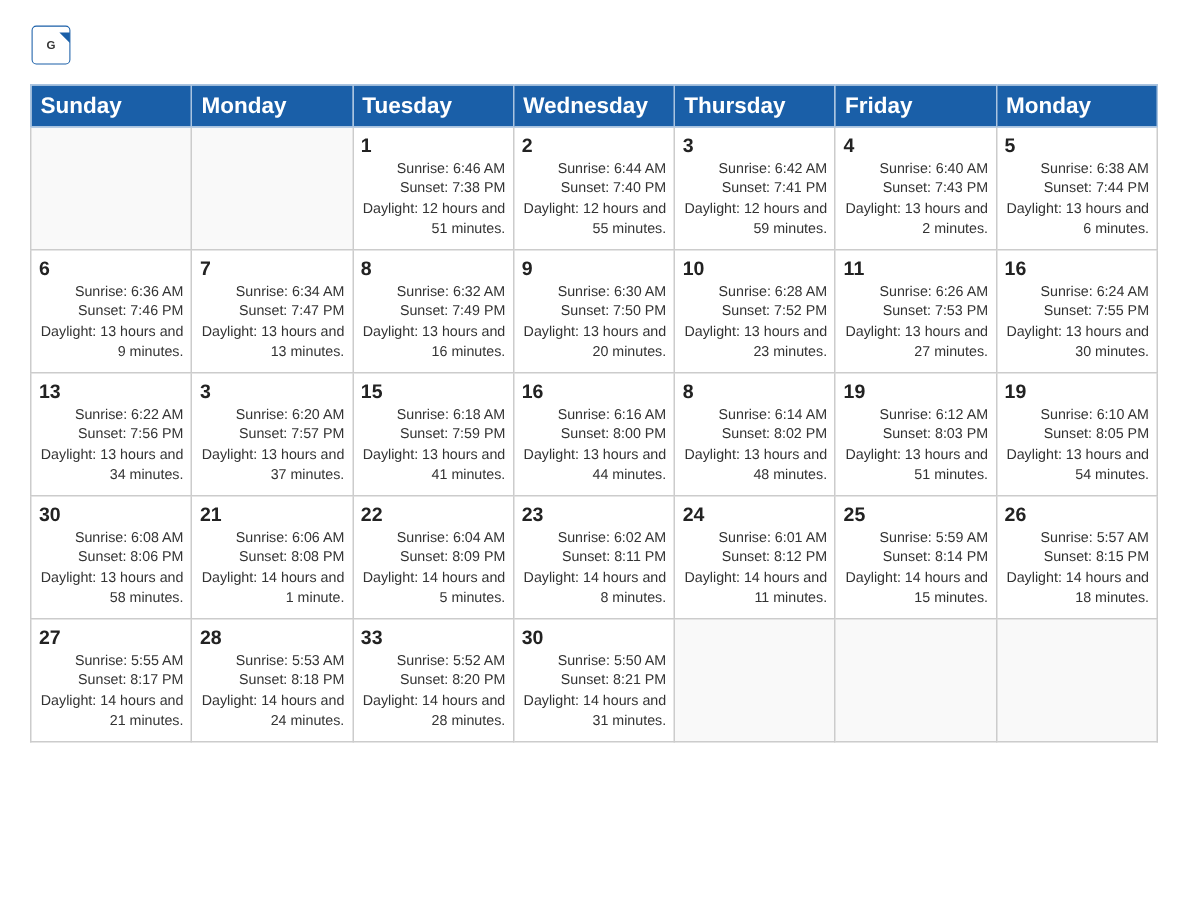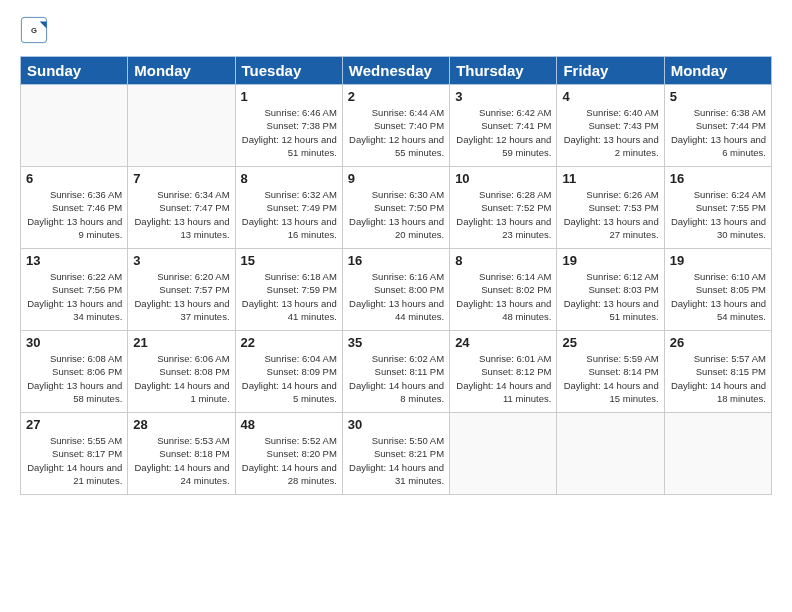--- a/index.html
+++ b/index.html
@@ -225,21 +225,21 @@
           </td>
           <td>
             <span class="day-num">21</span>
             <div class="day-info">Sunrise: 6:06 AM<br>Sunset: 8:08 PM<br>Daylight: 14 hours and 1 minute.</div>
           </td>
           <td>
             <span class="day-num">22</span>
             <div class="day-info">Sunrise: 6:04 AM<br>Sunset: 8:09 PM<br>Daylight: 14 hours and 5 minutes.</div>
           </td>
           <td>
-            <span class="day-num">35</span>
+            <span class="day-num">23</span>
             <div class="day-info">Sunrise: 6:02 AM<br>Sunset: 8:11 PM<br>Daylight: 14 hours and 8 minutes.</div>
           </td>
           <td>
             <span class="day-num">24</span>
             <div class="day-info">Sunrise: 6:01 AM<br>Sunset: 8:12 PM<br>Daylight: 14 hours and 11 minutes.</div>
           </td>
           <td>
             <span class="day-num">25</span>
             <div class="day-info">Sunrise: 5:59 AM<br>Sunset: 8:14 PM<br>Daylight: 14 hours and 15 minutes.</div>
           </td>
@@ -251,21 +251,21 @@
         <tr>
           <td>
             <span class="day-num">27</span>
             <div class="day-info">Sunrise: 5:55 AM<br>Sunset: 8:17 PM<br>Daylight: 14 hours and 21 minutes.</div>
           </td>
           <td>
             <span class="day-num">28</span>
             <div class="day-info">Sunrise: 5:53 AM<br>Sunset: 8:18 PM<br>Daylight: 14 hours and 24 minutes.</div>
           </td>
           <td>
-            <span class="day-num">48</span>
+            <span class="day-num">33</span>
             <div class="day-info">Sunrise: 5:52 AM<br>Sunset: 8:20 PM<br>Daylight: 14 hours and 28 minutes.</div>
           </td>
           <td>
             <span class="day-num">30</span>
             <div class="day-info">Sunrise: 5:50 AM<br>Sunset: 8:21 PM<br>Daylight: 14 hours and 31 minutes.</div>
           </td>
           <td class="empty"></td>
           <td class="empty"></td>
           <td class="empty"></td>
         </tr>

